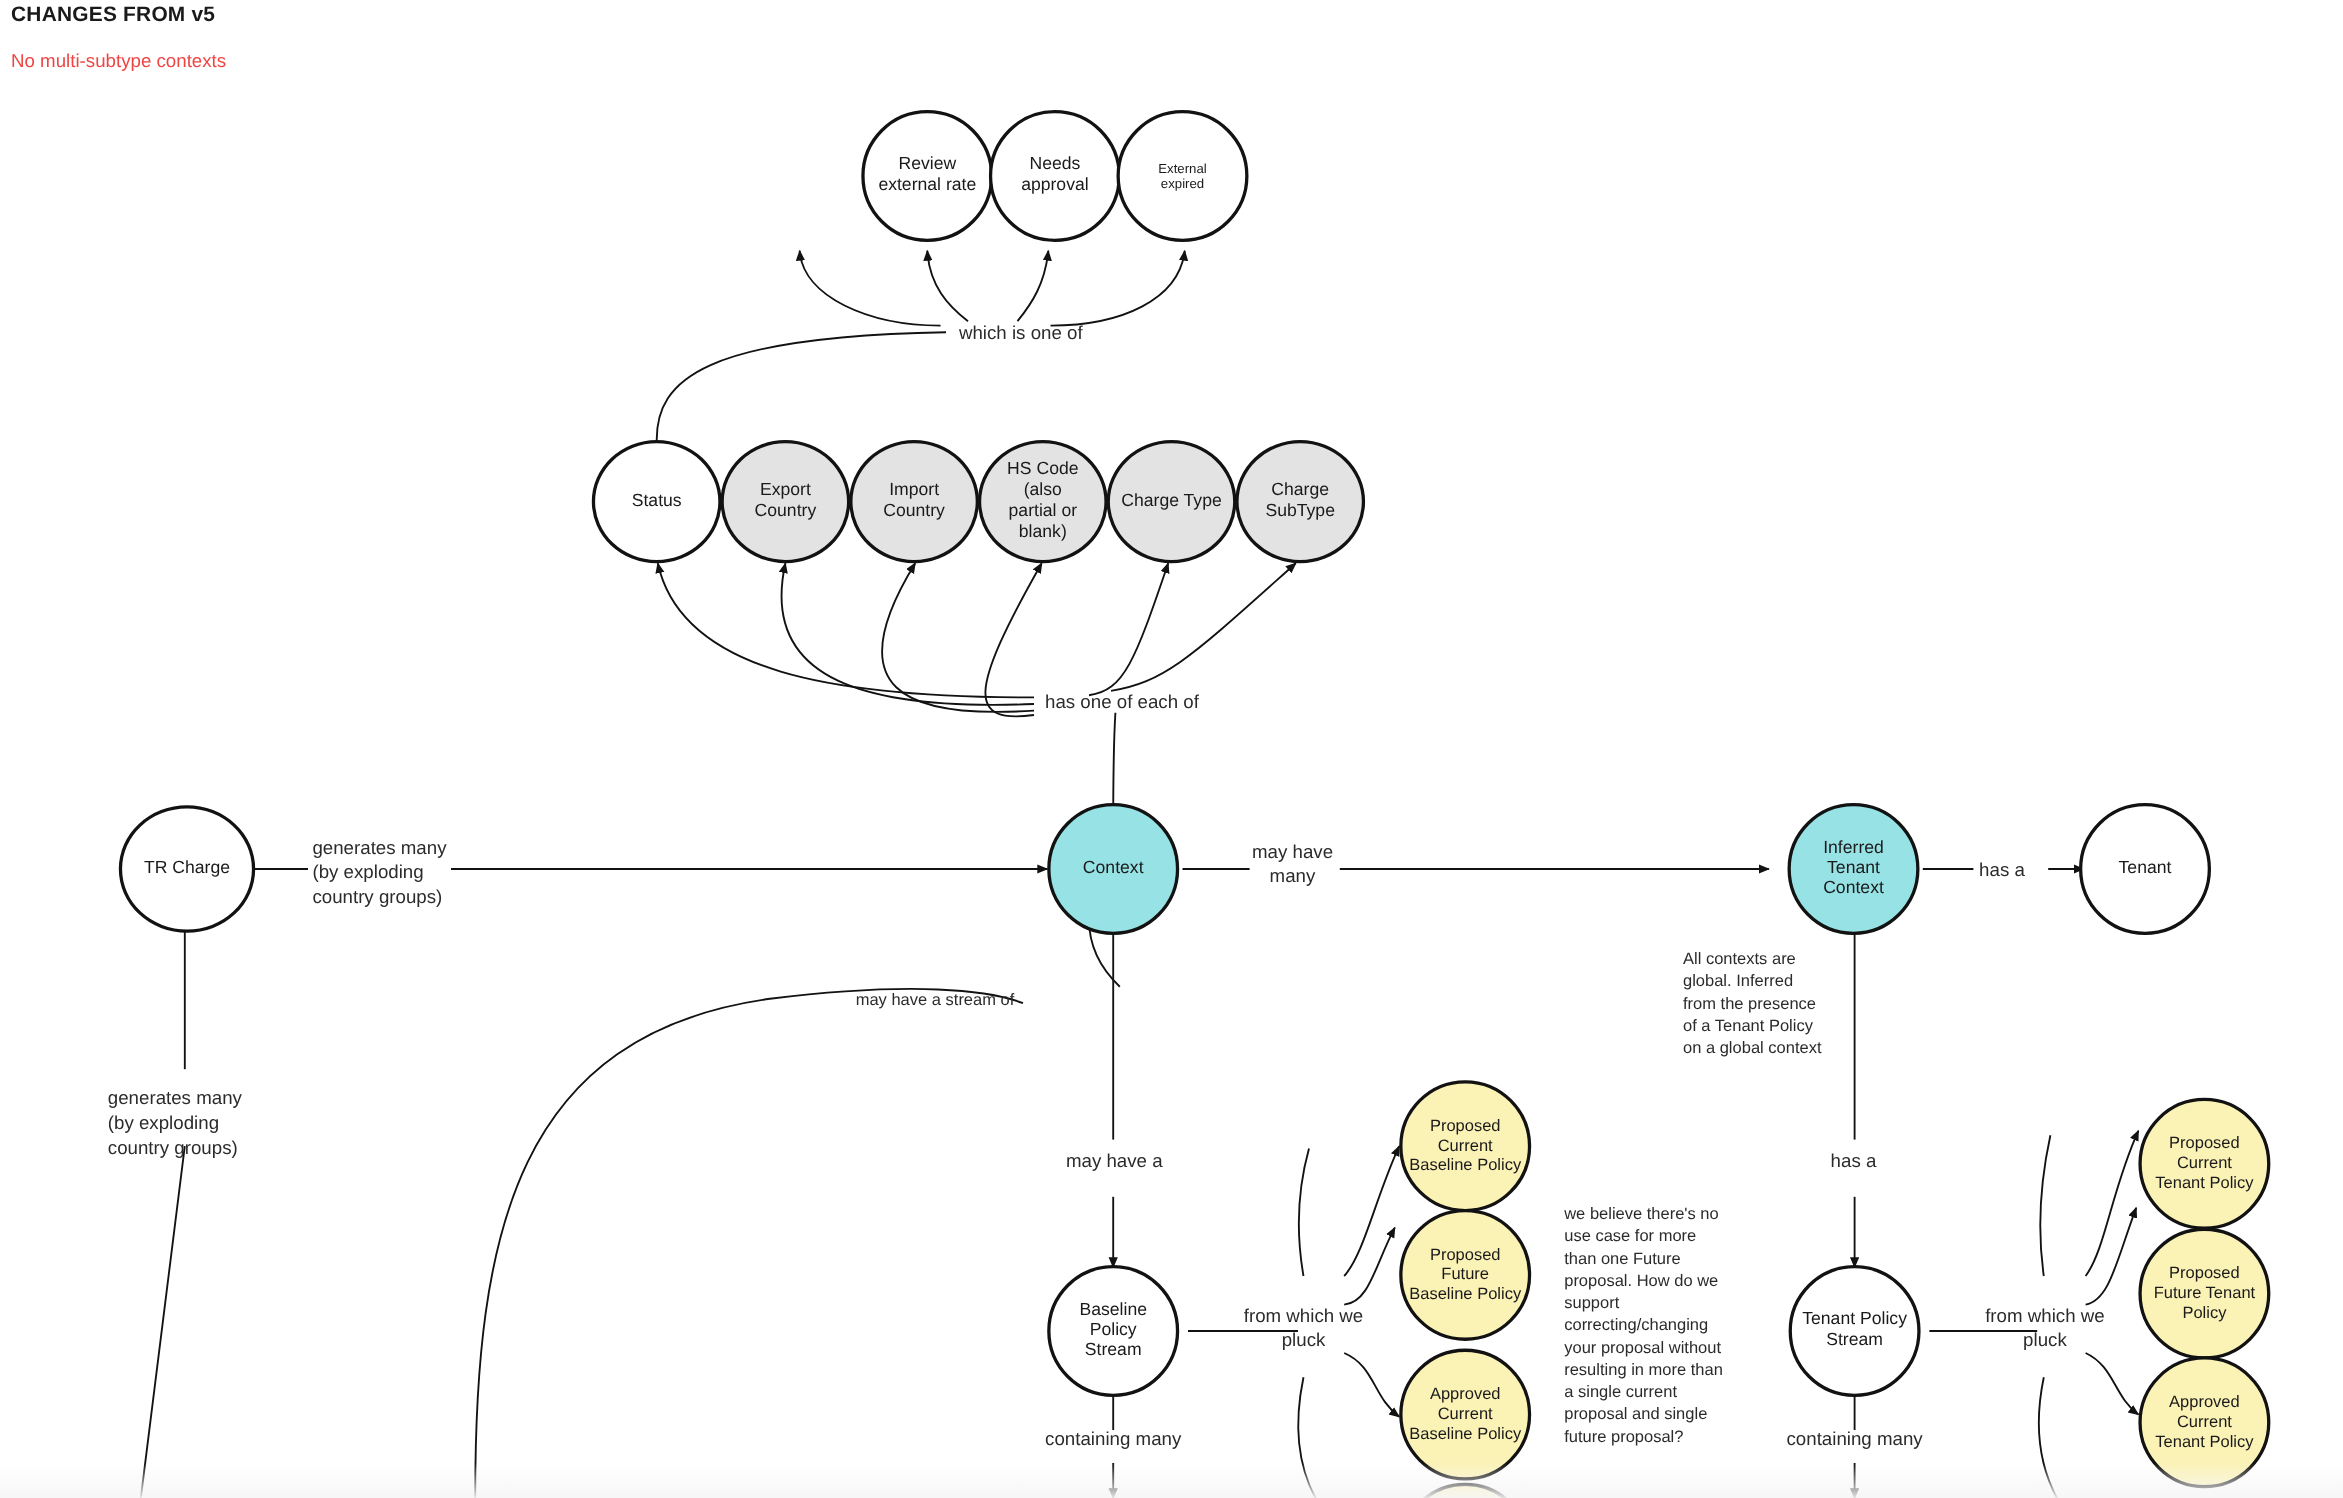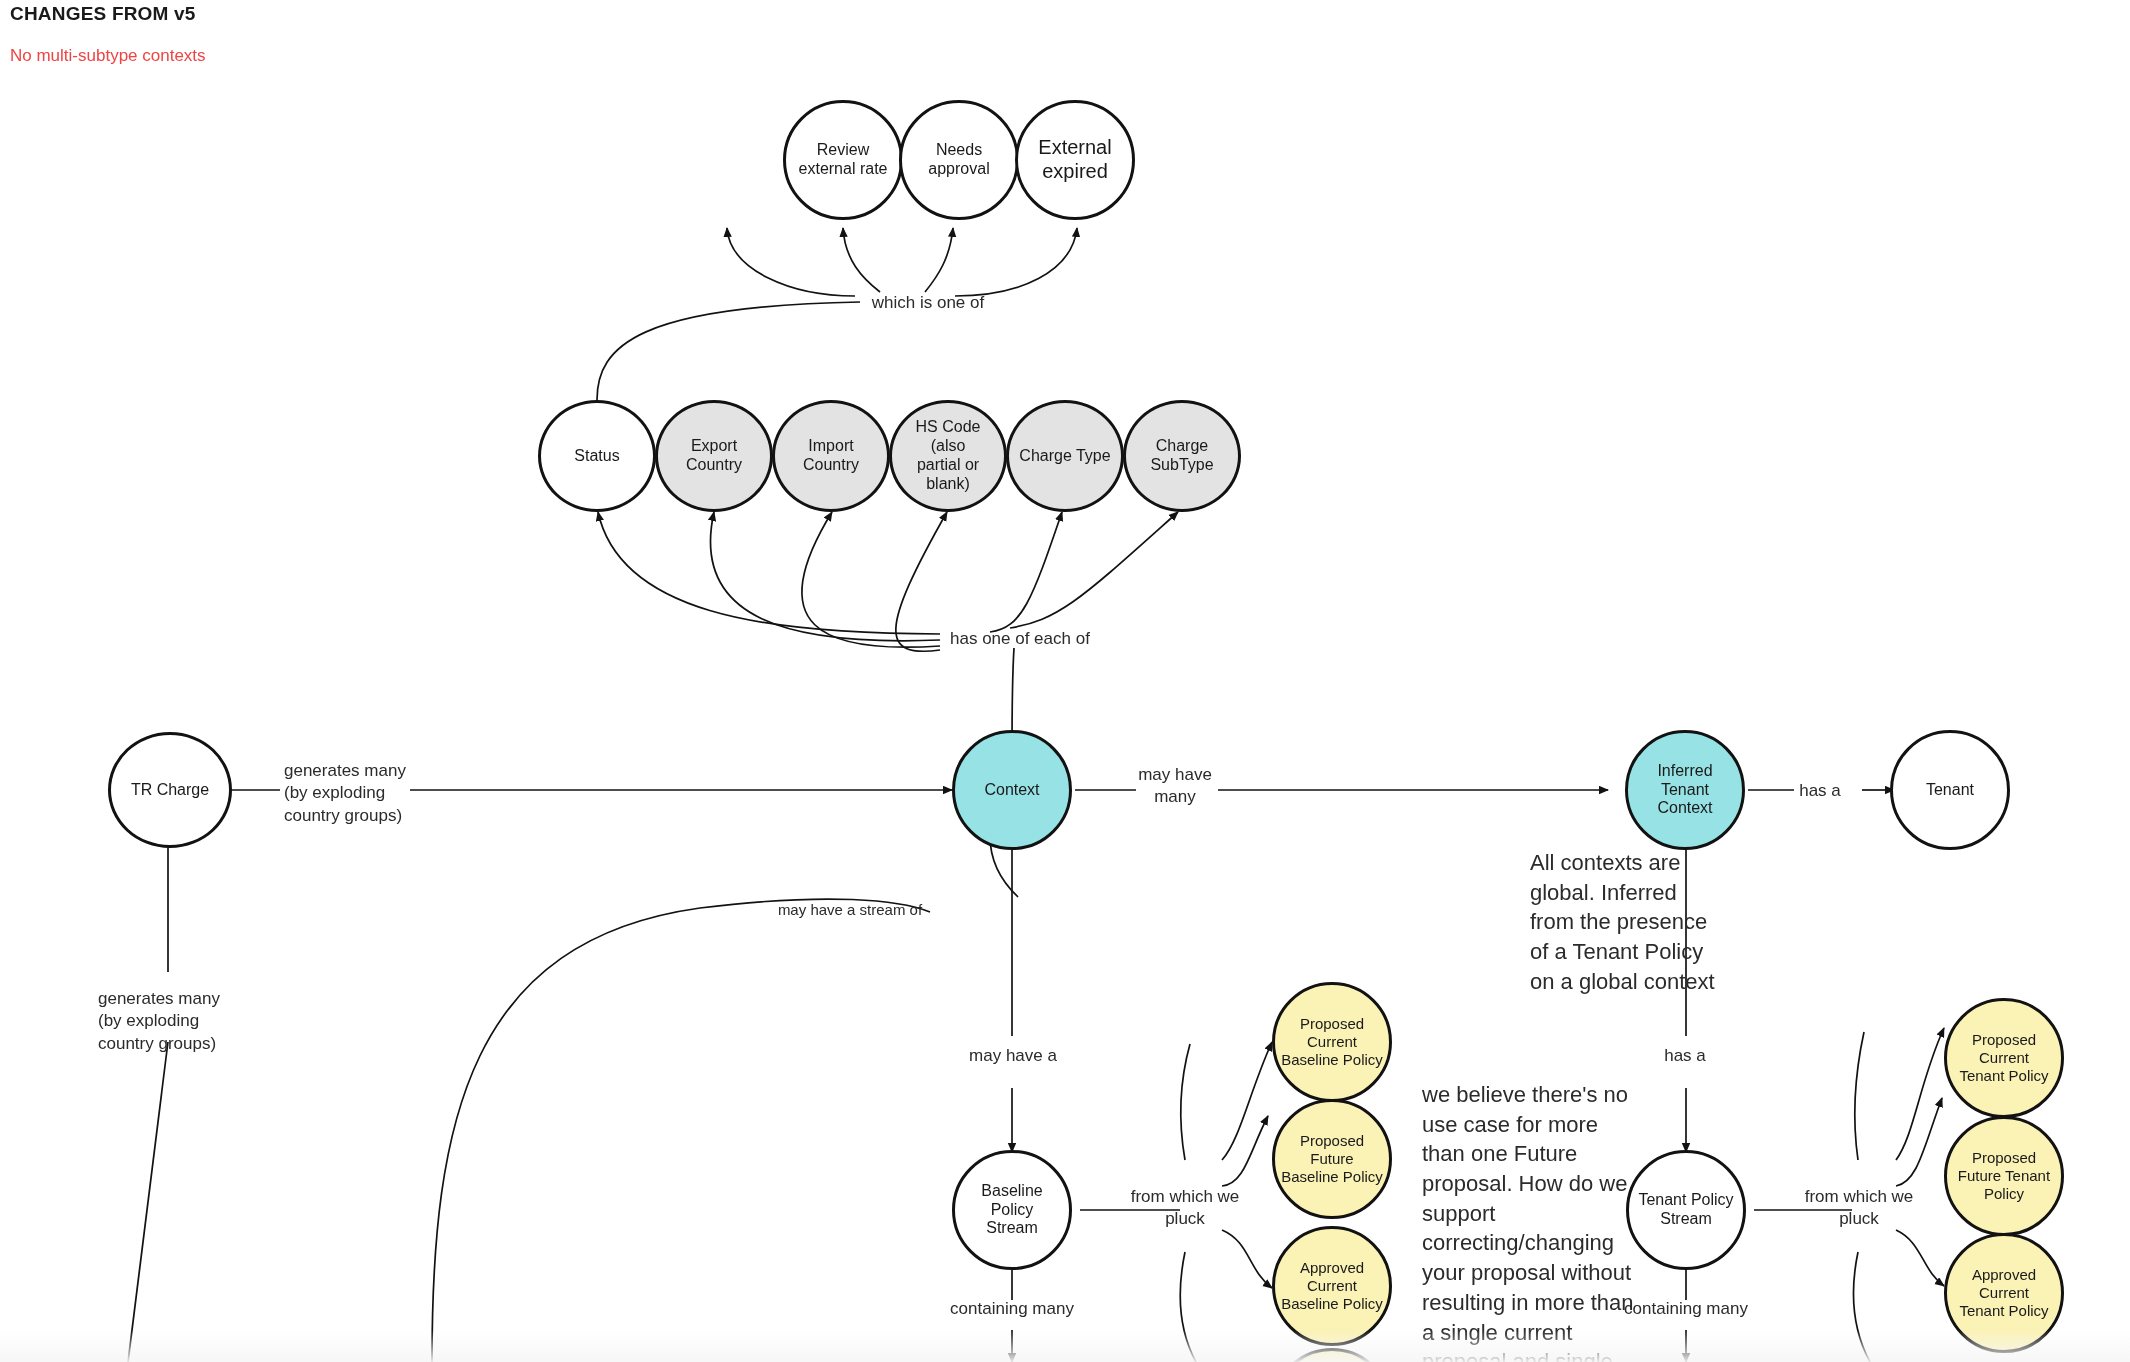--- a/index.html
+++ b/index.html
@@ -15,21 +15,21 @@
         display:flex;align-items:center;justify-content:center;text-align:center;
         box-sizing:border-box;background:#ffffff;line-height:1.18;}
   .node span{display:block;padding:0 6px;}
   .n-white{background:#ffffff;}
   .n-grey{background:#e3e3e3;}
   .n-cyan{background:#97e2e5;}
   .n-yellow{background:#fbf2b6;}
 
   .lbl{position:absolute;font-size:17px;color:#2b2b2b;line-height:1.32;text-align:center;}
   .lbl.l{text-align:left;}
-  .note{position:absolute;font-size:22px;color:#2b2b2b;line-height:1.35;text-align:left;}
+  .note{position:absolute;font-size:15px;color:#2b2b2b;line-height:1.35;text-align:left;margin-top:14px;}
 
   .fade{position:absolute;left:0;right:0;bottom:0;height:32px;
         background:linear-gradient(to bottom,rgba(255,255,255,0) 0%,rgba(246,246,246,.92) 100%);
         pointer-events:none;}
 </style>
 </head>
 <body>
 
 <div id="stage">
 
@@ -102,21 +102,21 @@
 
   <div class="hdr" style="left:10px;top:3px;">CHANGES FROM v5</div>
   <div class="sub" style="left:10px;top:46px;">No multi-subtype contexts</div>
 
   <div class="node n-white" style="left:783px;top:100px;width:120px;height:120px;font-size:16px;">
     <span>Review<br>external rate</span>
     </div>
   <div class="node n-white" style="left:899px;top:100px;width:120px;height:120px;font-size:16px;">
     <span>Needs<br>approval</span>
     </div>
-  <div class="node n-white" style="left:1015px;top:100px;width:120px;height:120px;font-size:20px;">
+  <div class="node n-white" style="left:1015px;top:100px;width:120px;height:120px;font-size:12px;">
     <span>External<br>expired</span>
     </div>
 
   <div class="lbl" style="left:838px;top:292px;width:180px;">which is one of</div>
 
   <div class="node n-white" style="left:538px;top:400px;width:118px;height:112px;font-size:16px;">
     <span>Status</span>
     </div>
   <div class="node n-grey" style="left:655px;top:400px;width:118px;height:112px;font-size:16px;">
     <span>Export<br>Country</span>

